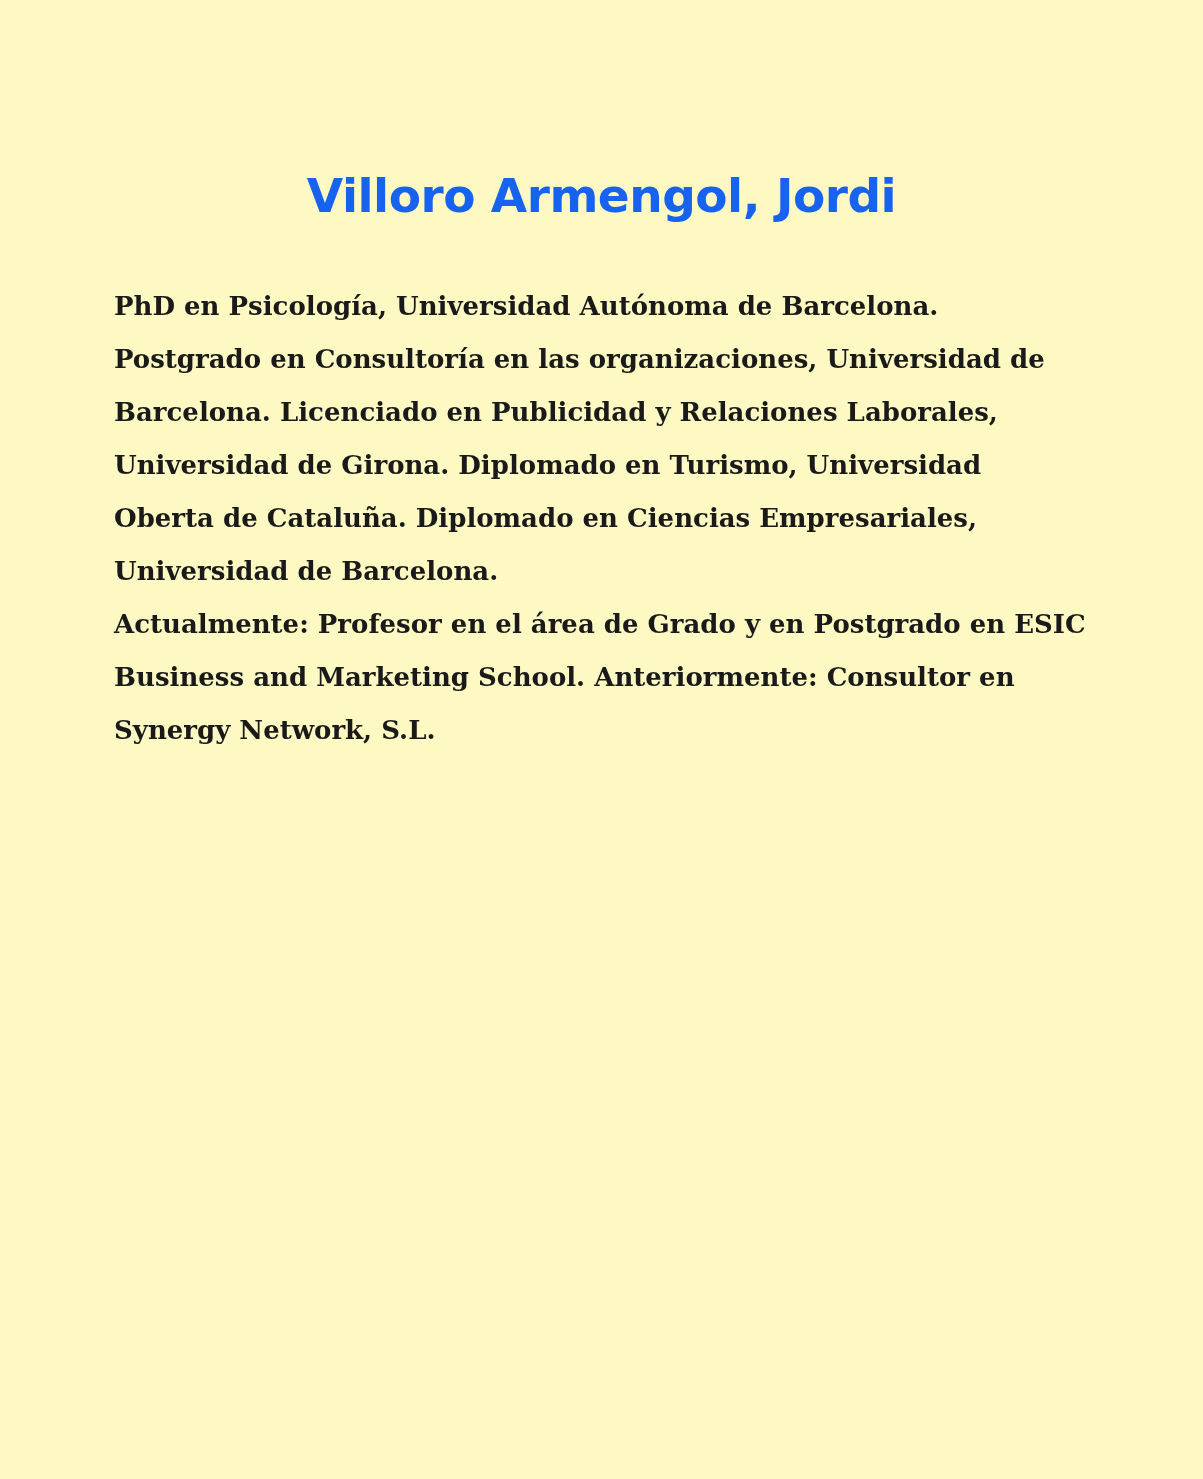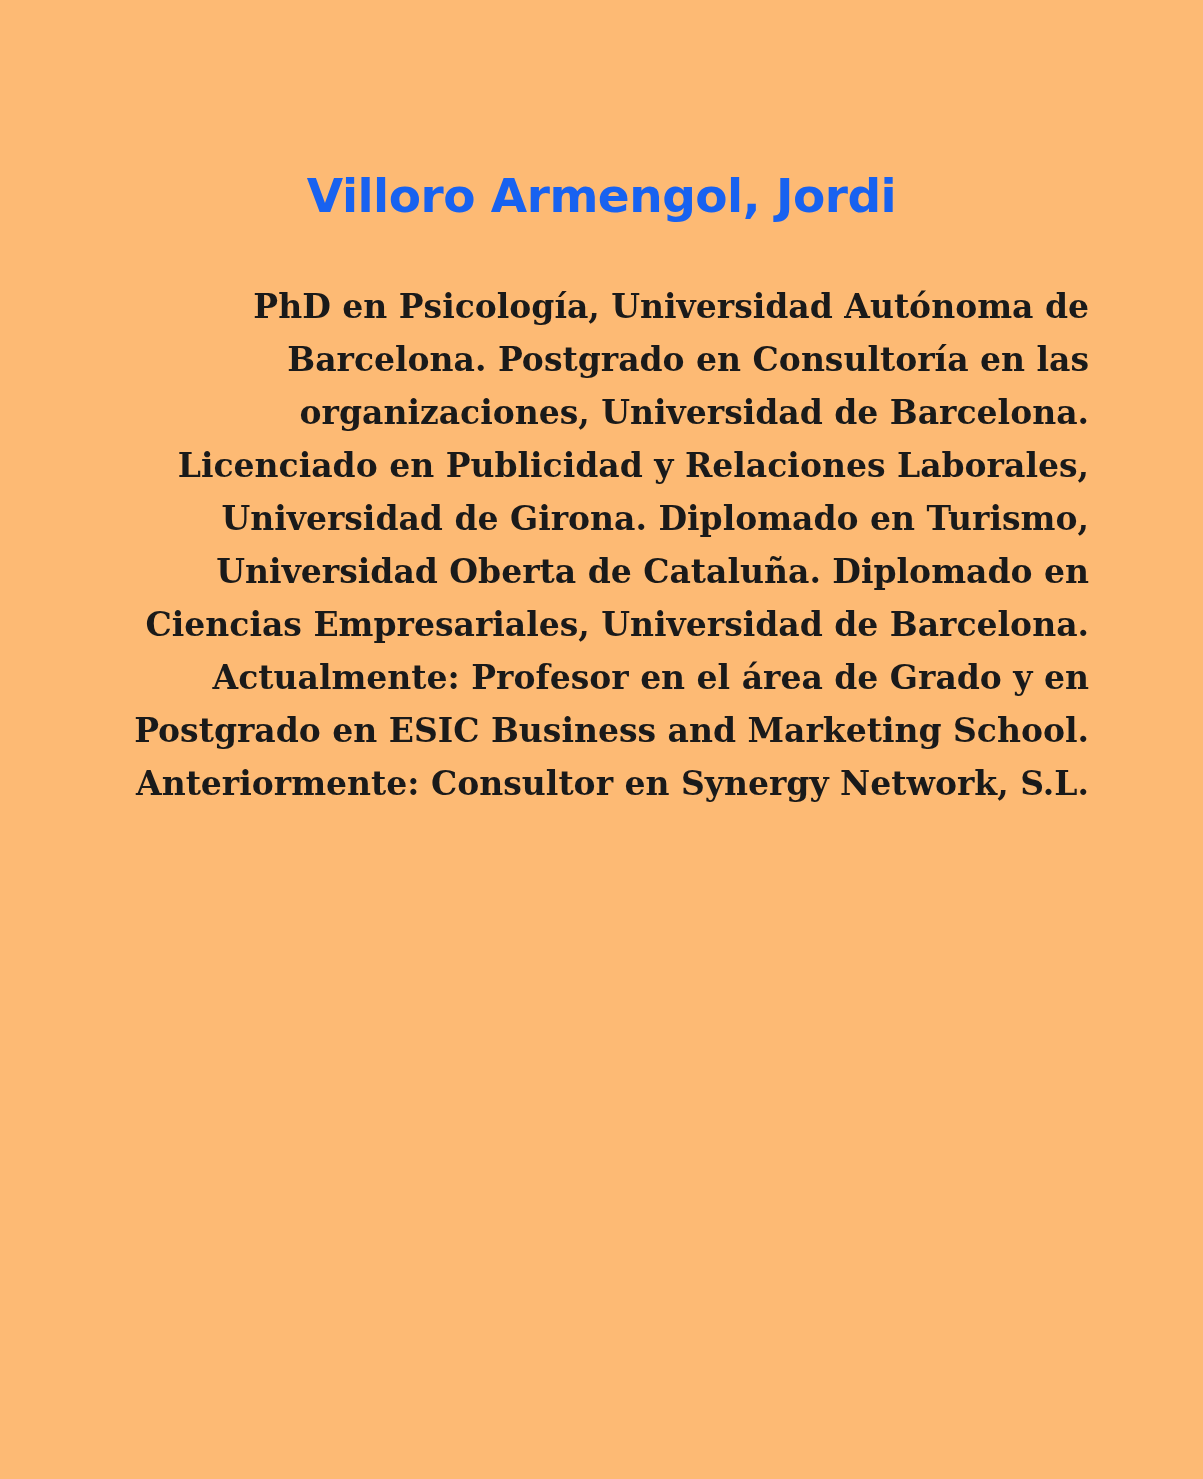--- a/index.html
+++ b/index.html
@@ -11,39 +11,39 @@
     height: 1479px;
     background: #e4e4e4;
     font-family: "Liberation Serif", serif;
     overflow: hidden;
   }
   .page {
     width: 1203px;
     height: 1479px;
     box-sizing: border-box;
     padding: 170px 100px 0 100px;
-    background: #fdba74;
+    background: #fef9c3;
   }
   .profile-name {
     font-family: "DejaVu Sans", sans-serif;
     font-weight: bold;
     font-size: 47px;
     line-height: 1.1;
     letter-spacing: -0.5px;
     color: #1862f0;
     text-align: center;
     margin: 0 0 58px 0;
   }
   .profile-bio {
     font-family: "DejaVu Serif", serif;
     font-weight: bold;
-    font-size: 33px;
+    font-size: 26px;
     line-height: 53px;
     color: #1a1a1a;
-    text-align: right;
+    text-align: left;
     margin: 0;
     padding: 0 14px;
     white-space: pre-line;
   }
 </style>
 </head>
 <body>
 
 <div class="page">
   <h1 class="profile-name">Villoro Armengol, Jordi</h1>

